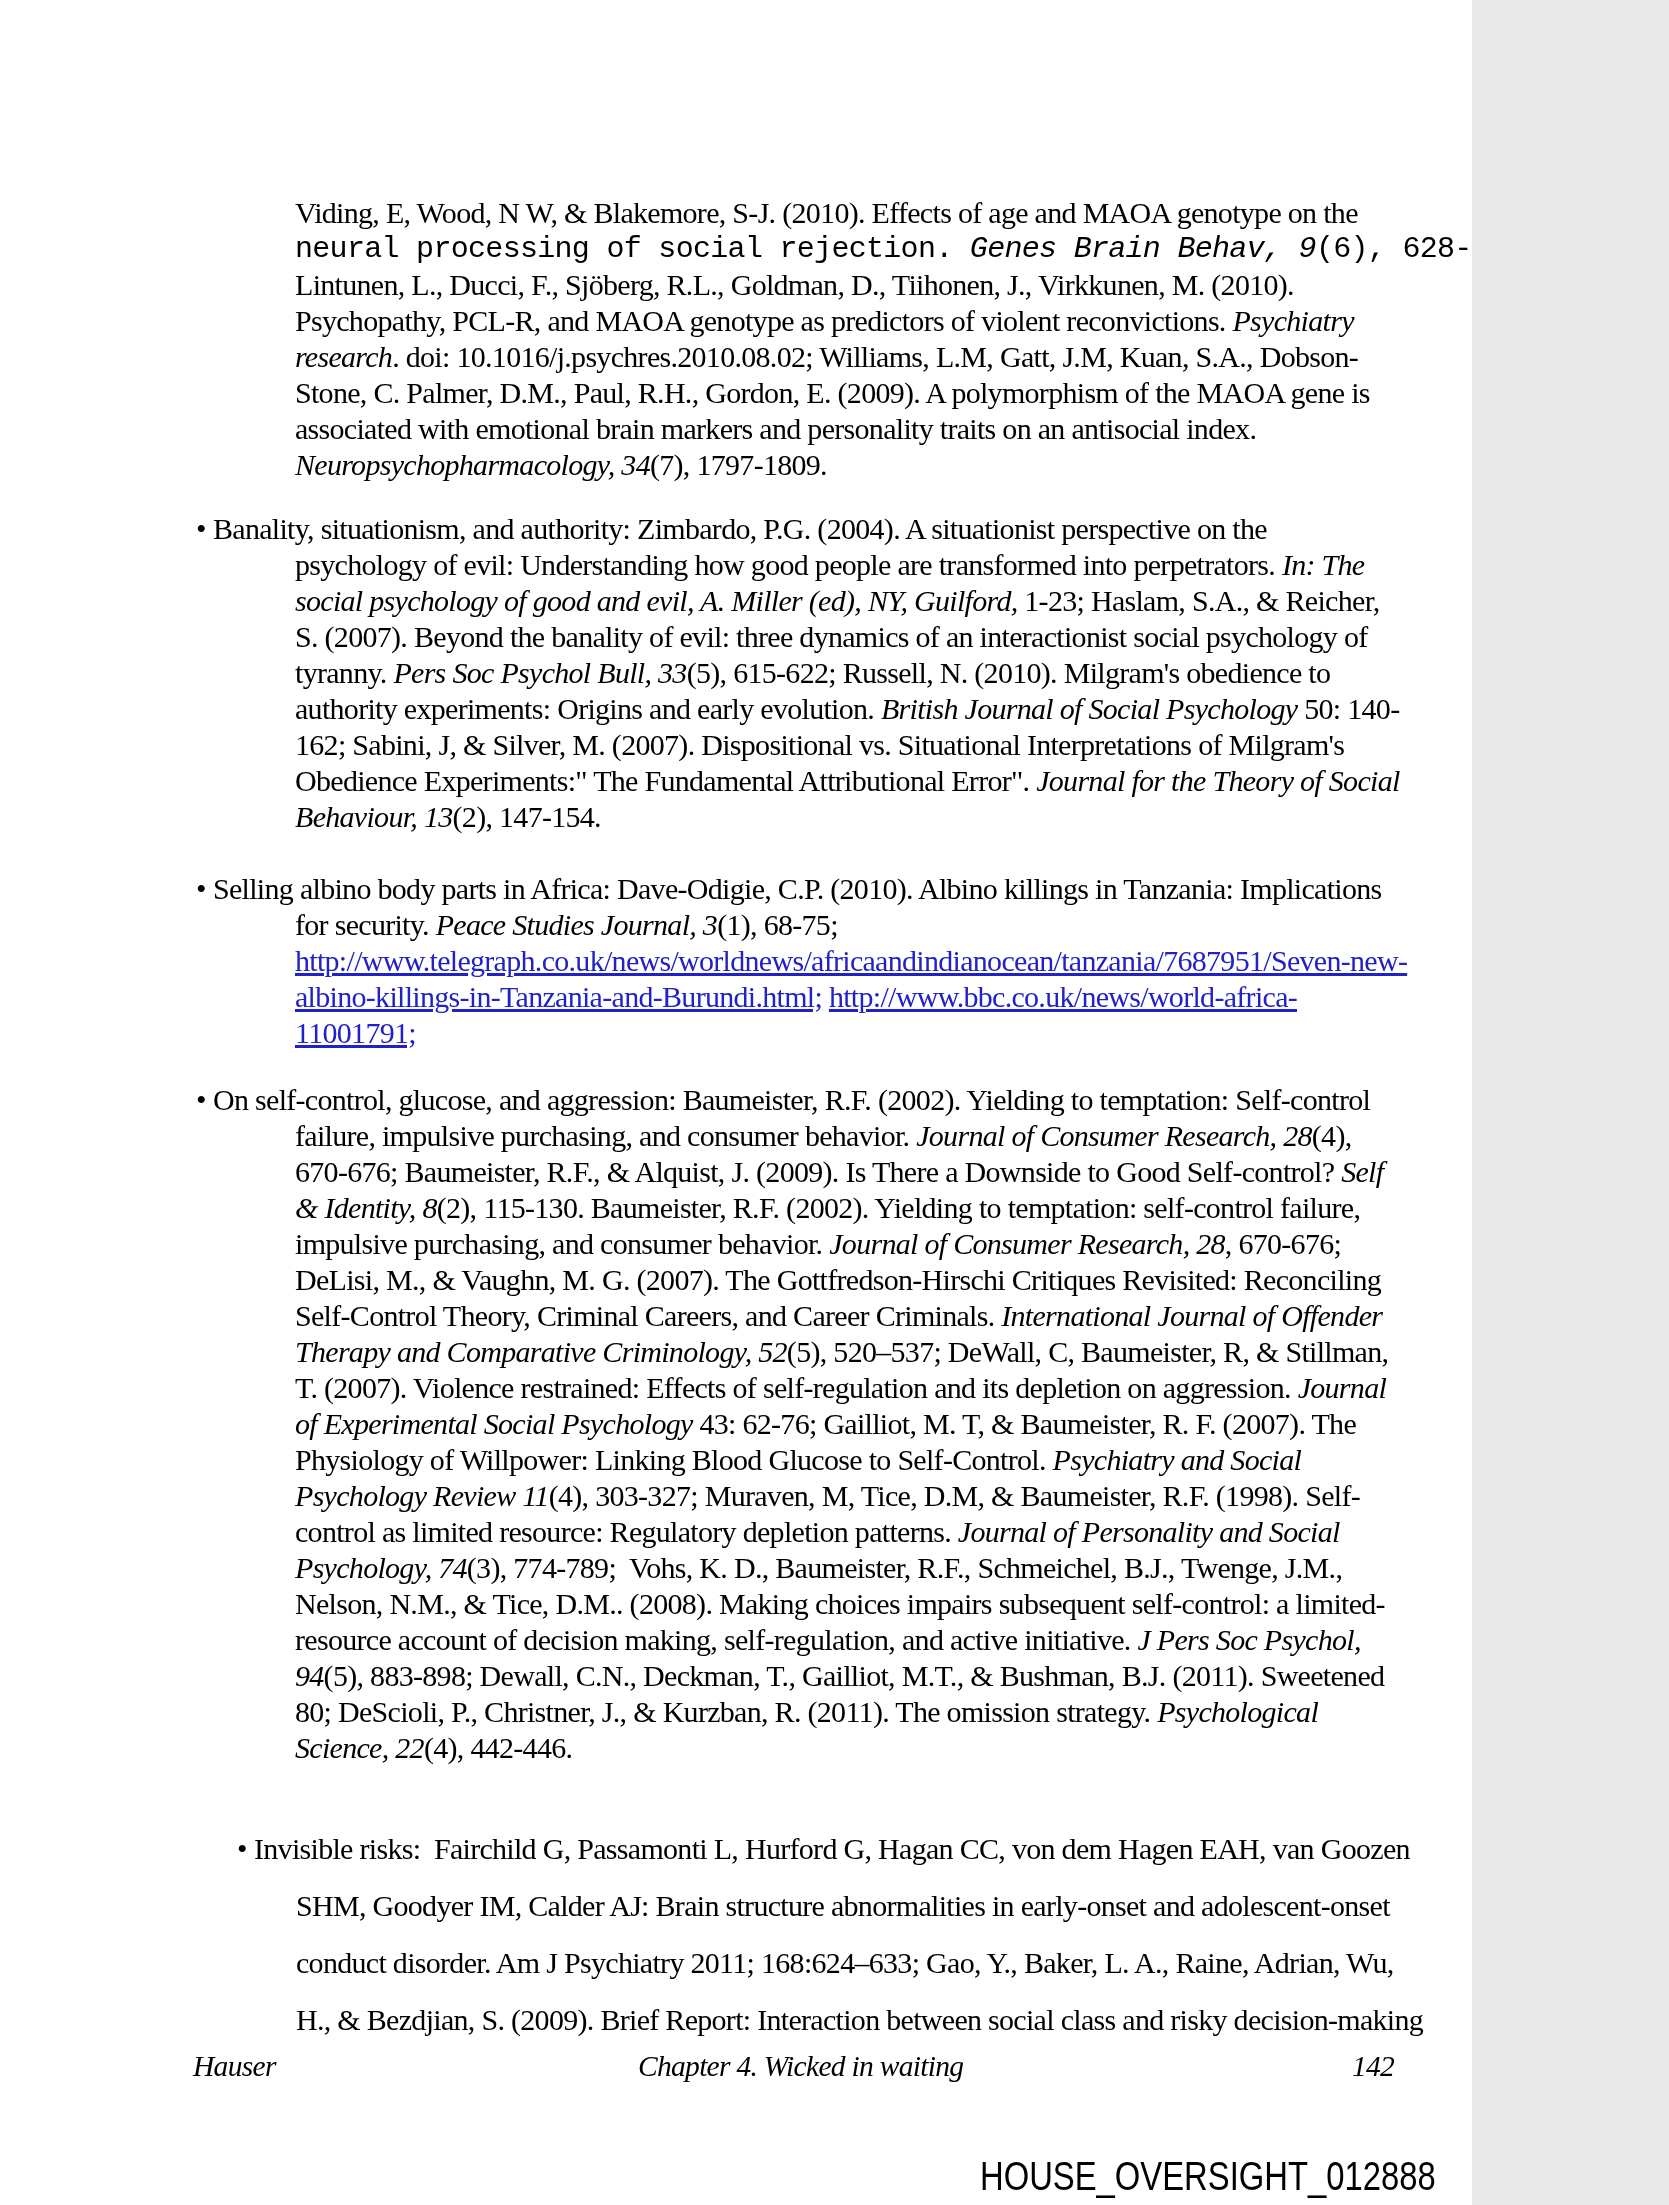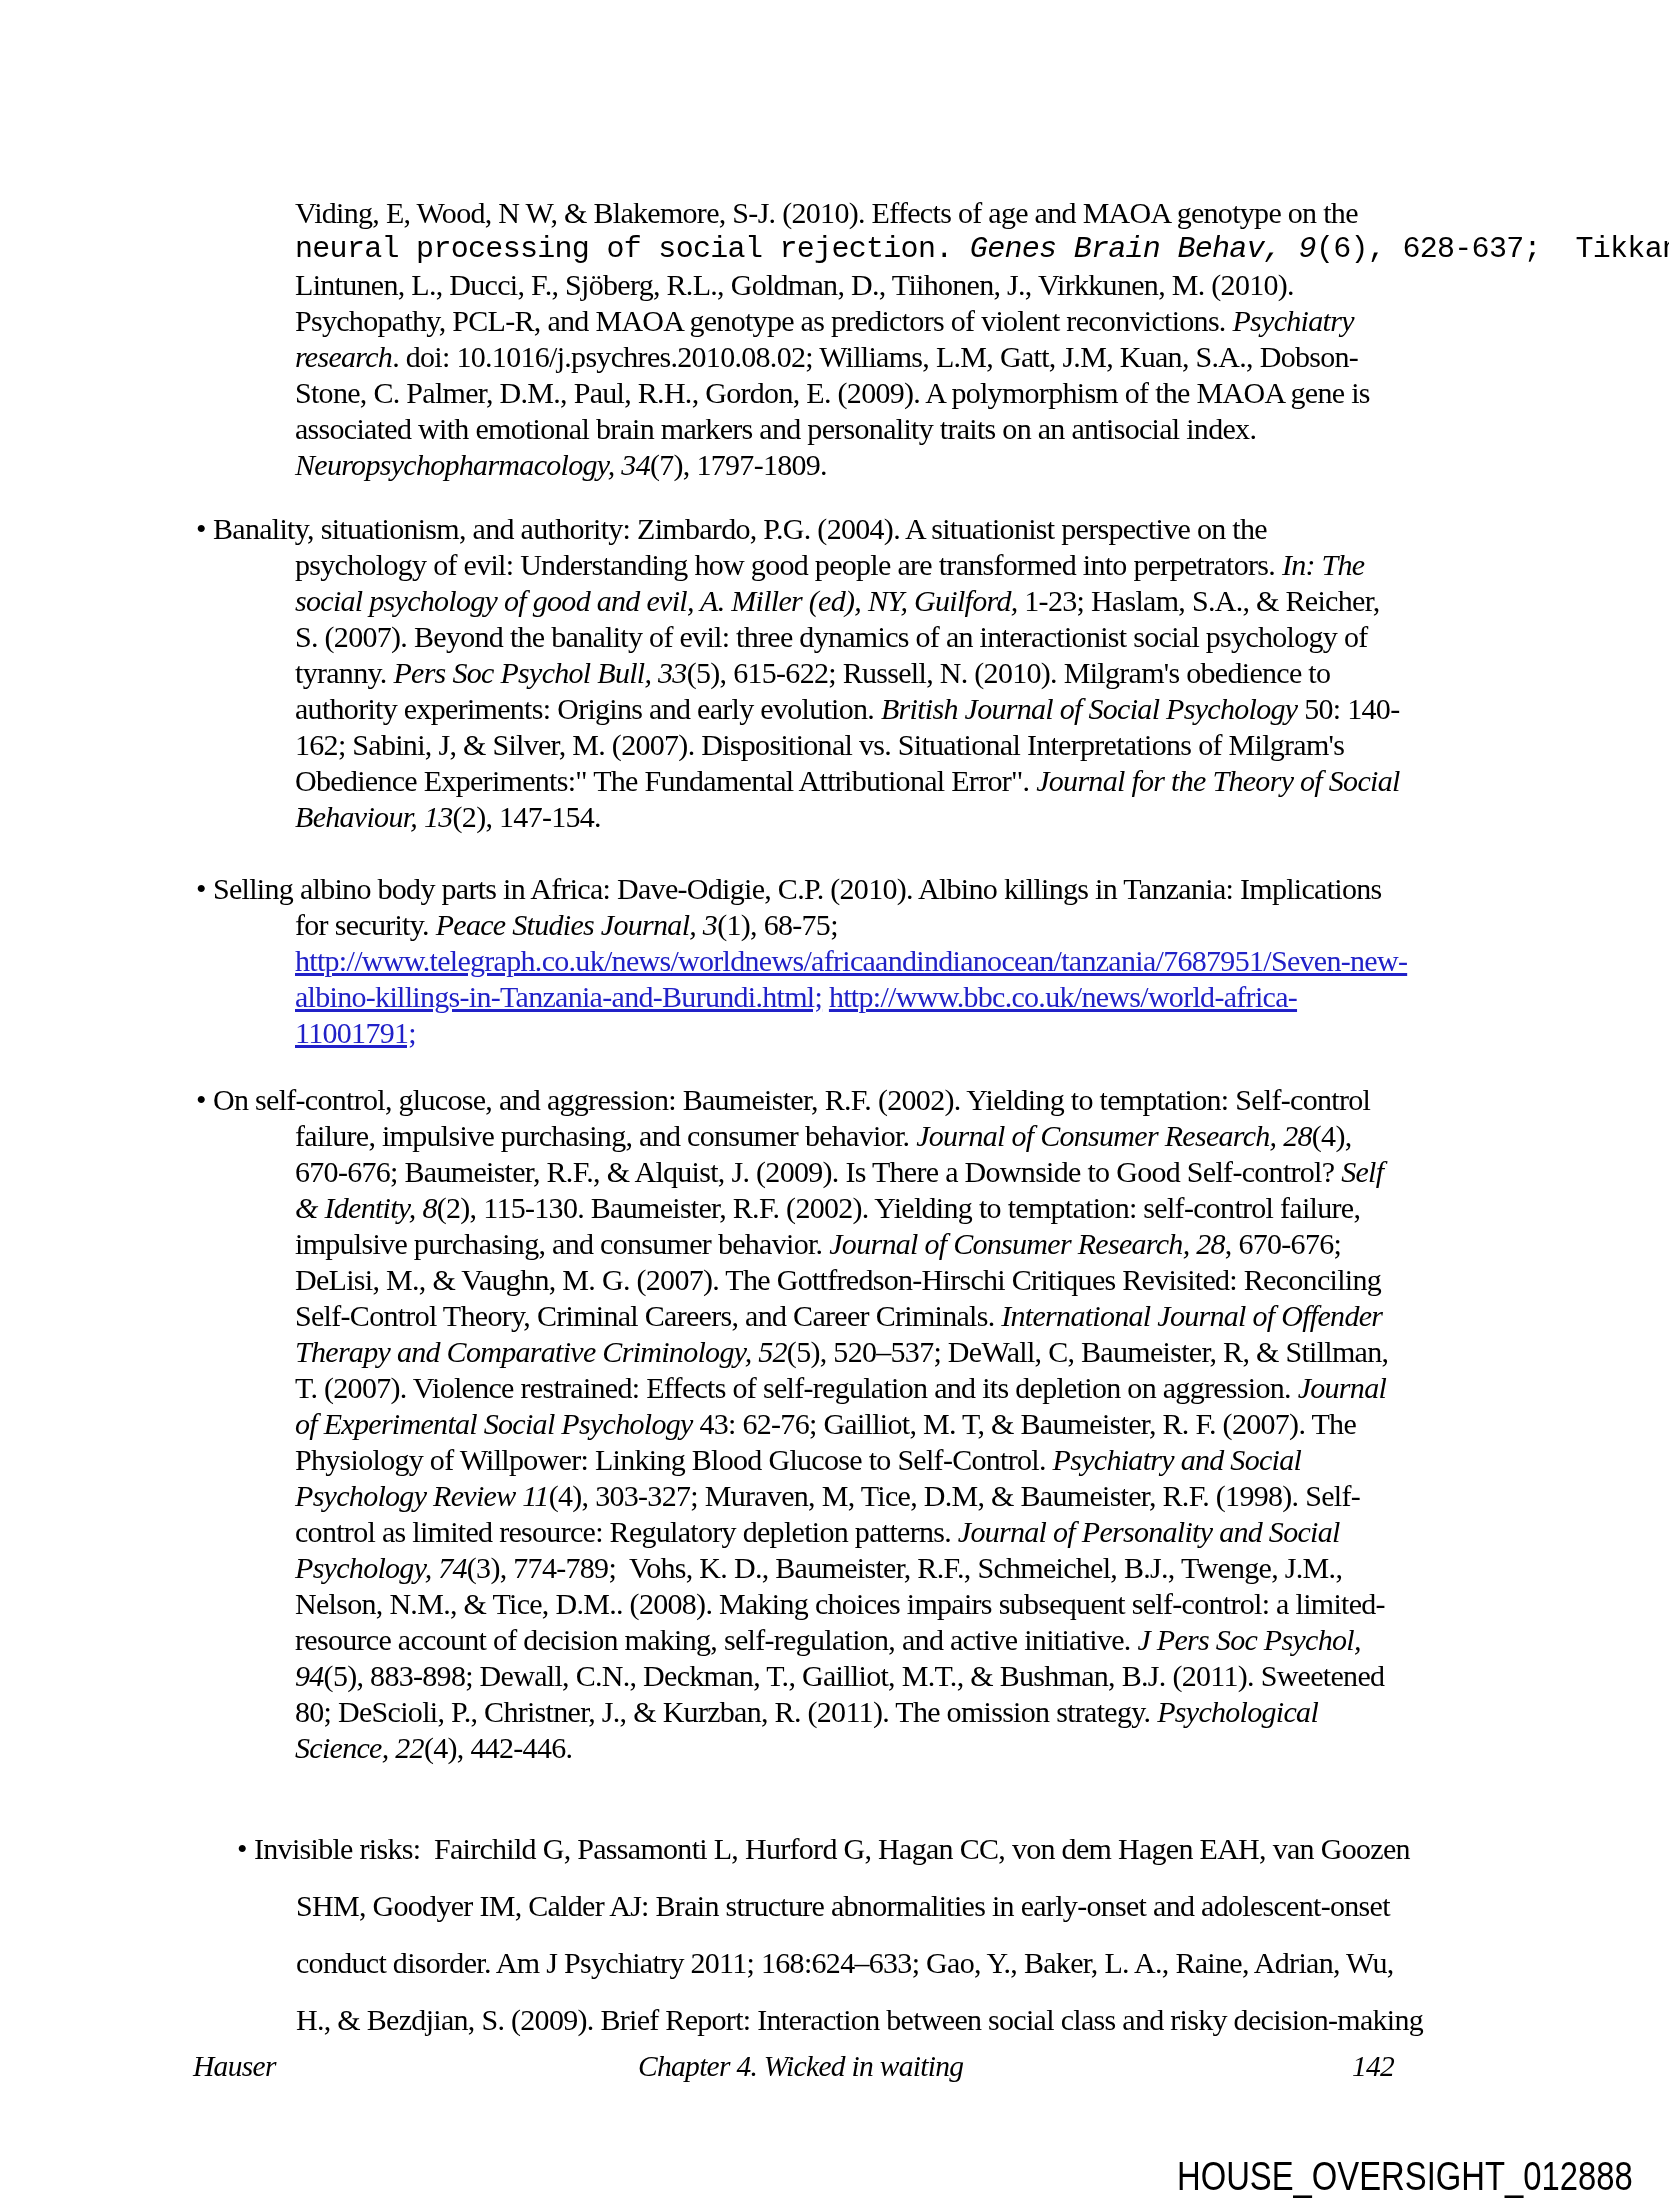--- a/index.html
+++ b/index.html
@@ -1,18 +1,18 @@
 <!DOCTYPE html>
 <html style="font-size:10.5px"><head>
 <meta charset="utf-8">
 <style>
   html, body { margin: 0; padding: 0; background: #e8e8e8; }
   #page {
     position: relative;
-    width: 1669px;
+    width: 1472px;
     height: 2205px;
     background: #ffffff;
     color: #000000;
     font-family: "Liberation Serif", "DejaVu Serif", serif;
     overflow: hidden;
   }
   .para { position: absolute; left: 0; width: 1669px; }
   .line {
     white-space: pre;
     font-size: 30px;

